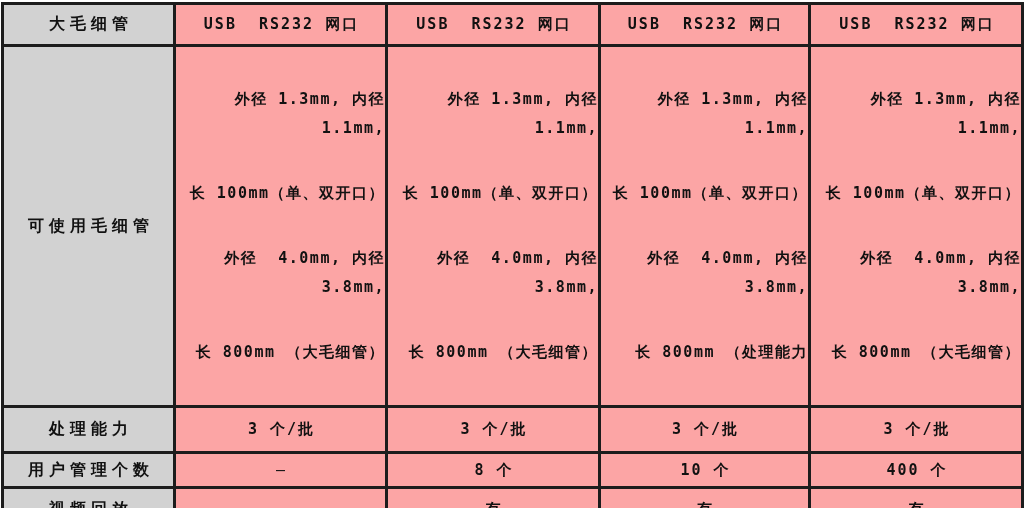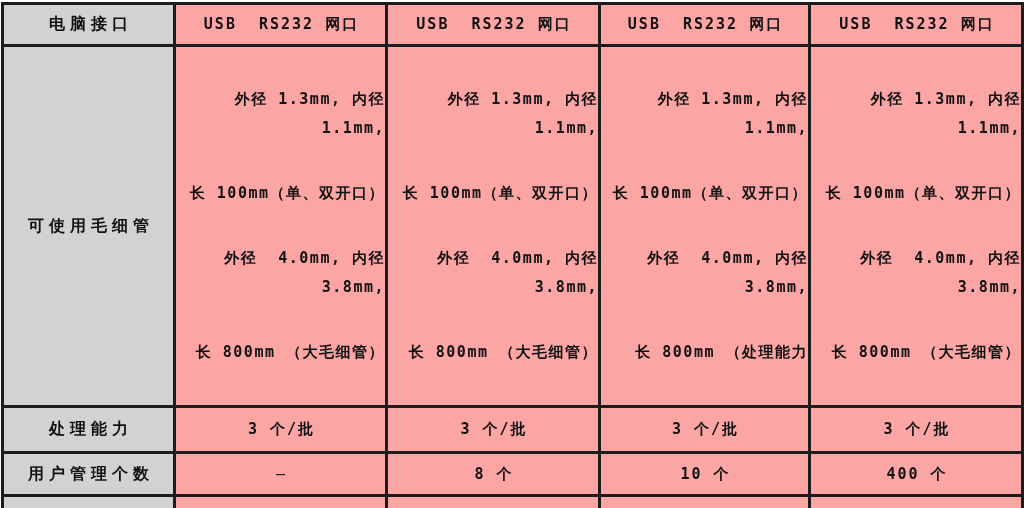--- a/index.html
+++ b/index.html
@@ -73,21 +73,21 @@
     <colgroup>
       <col style="width:172px">
       <col style="width:212px">
       <col style="width:213px">
       <col style="width:210px">
       <col style="width:213px">
     </colgroup>
 
     <tbody>
         <tr style="height:42px;">
-      <th class="rowlabel">电脑接口</th>
+      <th class="rowlabel">大毛细管</th>
       <td class="cell">USB  RS232 网口</td>
       <td class="cell">USB  RS232 网口</td>
       <td class="cell">USB  RS232 网口</td>
       <td class="cell">USB  RS232 网口</td>
     </tr>
 
     <tr style="height:124px;">
       <th class="rowlabel">可使用毛细管</th>
       <td class="cell cap">
         <div class="cap-line">外径 1.3mm, 内径 1.1mm,</div>
@@ -116,21 +116,21 @@
     </tr>
 
     <tr style="height:46px;margin-left:44px;">
       <th class="rowlabel">处理能力</th>
       <td class="cell">3 个/批</td>
       <td class="cell">3 个/批</td>
       <td class="cell">3 个/批</td>
       <td class="cell">3 个/批</td>
     </tr>
 
-    <tr style="height:43px;">
+    <tr style="height:35px;">
       <th class="rowlabel">用户管理个数</th>
       <td class="cell dash">–</td>
       <td class="cell">8 个</td>
       <td class="cell">10 个</td>
       <td class="cell">400 个</td>
     </tr>
 
     <tr style="height:44px;">
       <th class="rowlabel">视频回放</th>
       <td class="cell dash">–</td>

